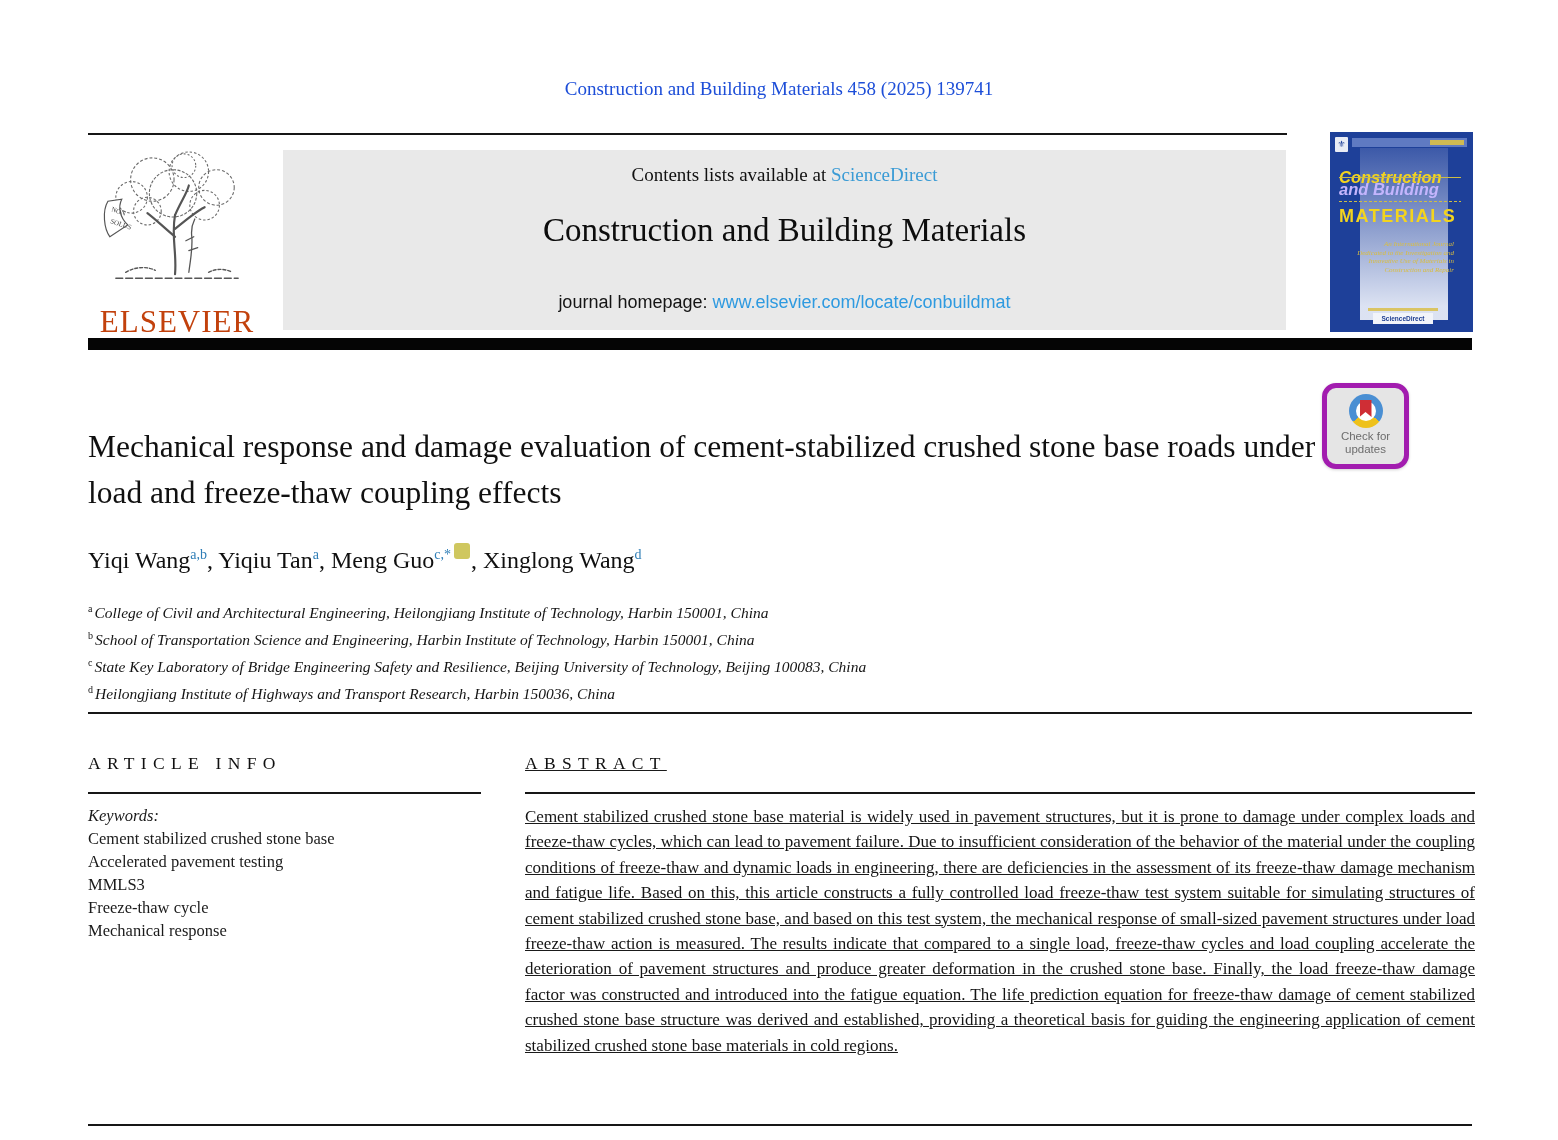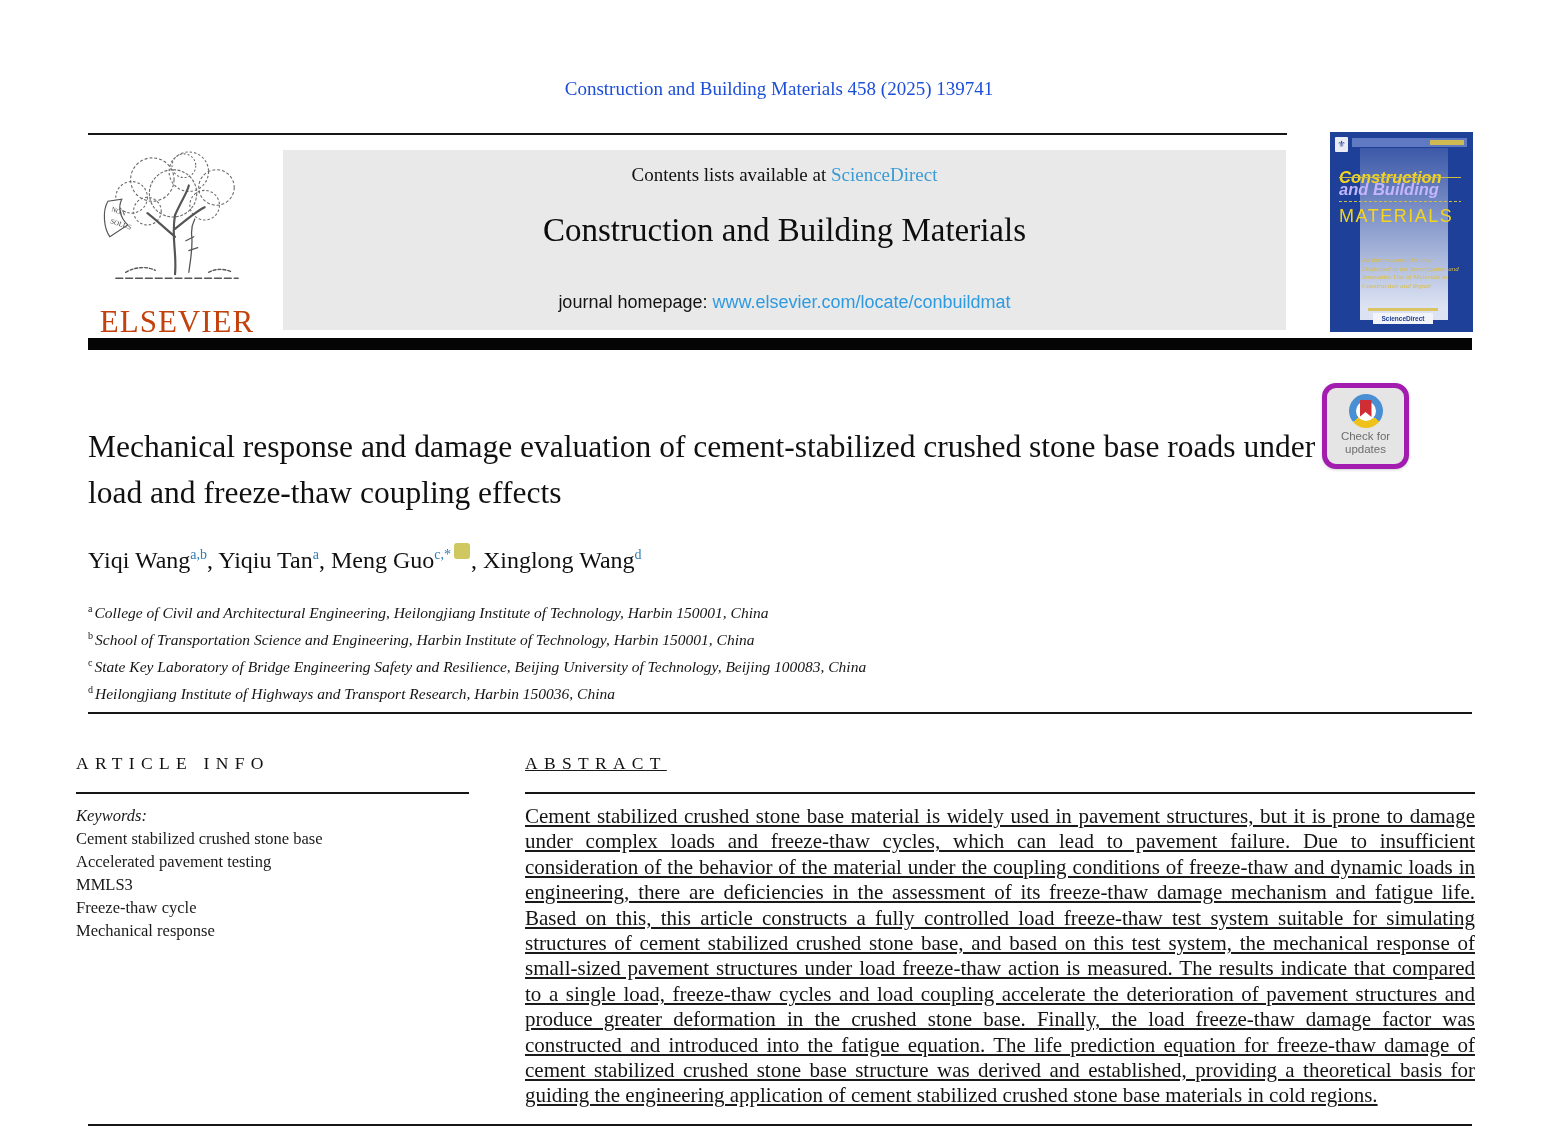--- a/index.html
+++ b/index.html
@@ -35,23 +35,23 @@
   .cover-strip{position:absolute;left:22px;top:6px;width:115px;height:9px;background:#5f7ac2;}
   .cover-issn{position:absolute;right:3px;top:2px;width:34px;height:5px;background:#e3c63e;opacity:.85;}
   .cover-t1{position:absolute;left:9px;top:36px;width:128px;font-family:"Liberation Sans",sans-serif;
             font-weight:bold;font-style:italic;font-size:16.5px;color:#f3d41e;}
   .cover-u1{position:absolute;left:9px;top:45px;width:122px;height:1px;background:#cdbd45;}
   .cover-t2{position:absolute;left:9px;top:48px;width:128px;font-family:"Liberation Sans",sans-serif;
             font-weight:bold;font-style:italic;font-size:16.5px;color:#c4b5fd;}
   .cover-u2{position:absolute;left:9px;top:69px;width:122px;height:1px;
             background:repeating-linear-gradient(to right,#cdbd45 0 3px,transparent 3px 5px);}
   .cover-t3{position:absolute;left:9px;top:74px;width:130px;font-family:"Liberation Sans",sans-serif;
-            font-weight:normal;font-size:18px;letter-spacing:1.5px;color:#f3d41e;}
-  .cover-sub{position:absolute;left:24px;top:124px;width:100px;text-align:left;
-             font-style:italic;font-size:7px;line-height:8.5px;color:#d9bd3f;margin-left:8px;}
+            font-weight:bold;font-size:18px;letter-spacing:1.5px;color:#f3d41e;}
+  .cover-sub{position:absolute;left:24px;top:108px;width:100px;text-align:right;
+             font-style:italic;font-size:7px;line-height:8.5px;color:#d9bd3f;}
   .cover-smudge{position:absolute;left:38px;top:176px;width:70px;height:3px;background:#d9bd3f;opacity:.8;}
   .cover-sd{position:absolute;left:43px;top:181px;width:60px;height:11px;background:#f2f4fa;
             text-align:center;font-family:"Liberation Sans",sans-serif;font-weight:bold;
             font-size:6.5px;line-height:11px;color:#1d3d90;}
 
   .black-bar{position:absolute;left:88px;top:338px;width:1384px;height:12px;background:#050505;}
 
   
   .badge{position:absolute;left:1322px;top:383px;width:77px;height:76px;background:#e5e5e5;
          border:5px solid #a21caf;border-radius:14px;box-shadow:0 1px 3px rgba(0,0,0,0.18);
@@ -70,27 +70,27 @@
   .authors sup{font-size:14px;color:#2e7db6;}
   .orcid{display:inline-block;width:16px;height:16px;background:#cfc75f;border-radius:3px;
          margin:0 1px 0 3px;vertical-align:super;}
   .affils{position:absolute;left:88px;top:597px;width:1300px;font-style:italic;
           font-size:15.5px;line-height:23px;color:#141414;}
   .affils sup{font-size:10px;font-style:normal;margin-right:2px;}
 
   .mid-rule{position:absolute;left:88px;top:712px;width:1384px;height:2px;background:#161616;}
 
   
-  .leftcol{position:absolute;left:76px;top:753px;width:393px;}
+  .leftcol{position:absolute;left:88px;top:753px;width:393px;}
   .rightcol{position:absolute;left:525px;top:753px;width:950px;text-decoration:underline;}
   .col-heading{font-size:17.5px;letter-spacing:0.36em;color:#101010;}
   .col-rule{margin-top:18px;height:2px;background:#161616;}
   .kw-label{margin-top:10px;font-style:italic;font-size:16.5px;line-height:23px;}
   .kw-item{font-size:16.5px;line-height:23px;}
-  .abstract-body{margin-top:10px;font-size:21px;line-height:25.4px;text-align:justify;color:#141414;}
+  .abstract-body{margin-top:10px;font-size:17px;line-height:25.4px;text-align:justify;color:#141414;}
 
   .bottom-rule{position:absolute;left:88px;top:1124px;width:1384px;height:2px;background:#161616;}
 </style>
 </head>
 <body>
 
 <div class="page">
 
   <div class="citation">Construction and Building Materials 458 (2025) 139741</div>
 

